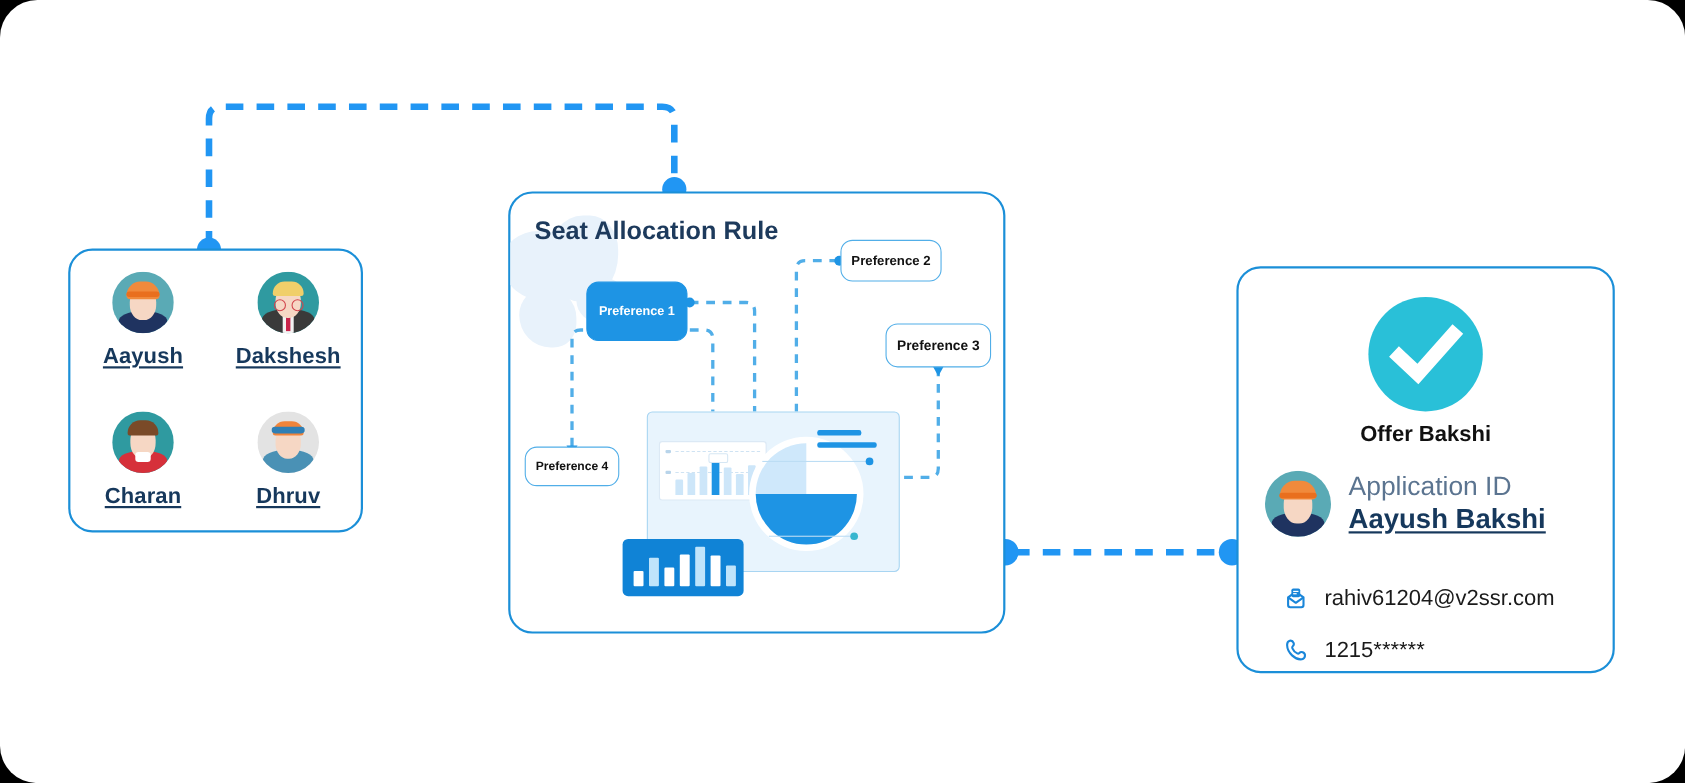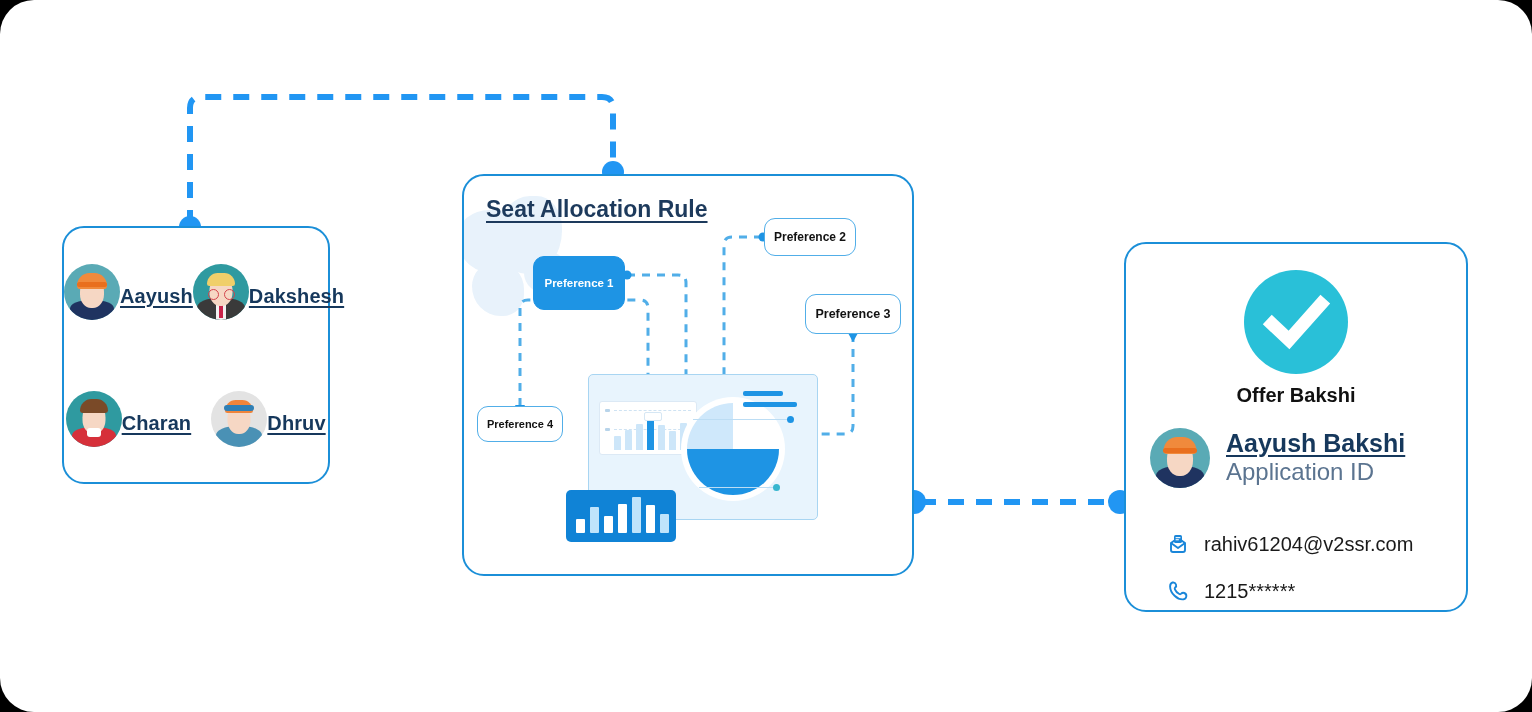--- a/index.html
+++ b/index.html
@@ -6,27 +6,27 @@
   body{width:1532px;height:712px;overflow:hidden;font-family:"Liberation Sans",sans-serif;}
   .stage{position:relative;width:1532px;height:712px;background:#ffffff;border-radius:34px;overflow:hidden;}
   .svg-layer{position:absolute;left:0;top:0;width:1532px;height:712px;pointer-events:none;}
 
   
   .card{position:absolute;background:#fff;border:2.5px solid #1b8fd8;border-radius:22px;box-sizing:border-box;}
 
   
   #left-card{left:62px;top:226px;width:268px;height:258px;}
   .people-grid{position:absolute;left:0;top:0;width:100%;height:100%;display:grid;grid-template-columns:1fr 1fr;grid-template-rows:1fr 1fr;align-items:center;justify-items:center;}
-  .person{display:flex;flex-direction:row;align-items:center;}
+  .person{display:flex;flex-direction:column;align-items:center;}
   .person .av{width:56px;height:56px;border-radius:50%;overflow:hidden;position:relative;}
   .person .nm{margin-top:10px;font-size:20px;font-weight:700;color:#16385c;text-decoration:underline;text-underline-offset:3px;letter-spacing:.1px;}
 
   
   #center-card{left:462px;top:174px;width:452px;height:402px;overflow:hidden;}
-  #center-title{position:absolute;left:22px;top:20px;font-size:23px;font-weight:700;color:#1d3a5c;text-decoration:underline;text-underline-offset:4px;z-index:4;}
+  #center-title{position:absolute;left:22px;top:20px;font-size:23px;font-weight:700;color:#1d3a5c;text-underline-offset:4px;z-index:4;}
   .blob{position:absolute;background:#e8f2fb;z-index:0;}
   .blob1{left:-6px;top:34px;width:78px;height:64px;border-radius:40% 55% 45% 50%;}
   .blob2{left:34px;top:20px;width:64px;height:78px;border-radius:50% 40% 55% 45%;}
   .blob3{left:8px;top:86px;width:52px;height:54px;border-radius:45% 50% 40% 55%;}
   .blob4{left:60px;top:76px;width:46px;height:42px;border-radius:50%;}
 
   .pref{position:absolute;box-sizing:border-box;display:flex;align-items:center;justify-content:center;z-index:5;
         border-radius:11px;font-weight:700;white-space:nowrap;}
   .pref.outline{background:#fff;border:1.6px solid #51aee8;color:#121212;}
   .pref.filled{background:#1e94e4;border:1.6px solid #1e94e4;color:#fff;}
@@ -232,22 +232,22 @@
 
     <div id="applicant">
       <div class="av">
         <div class="bg" style="background:#5aaab5"></div>
         <div class="body" style="width:48px;height:22px;background:#1f3360"></div>
         <div class="face" style="width:26px;height:33px;top:15px;background:#f6d7c4"></div>
         <div class="hair" style="width:33px;height:17px;top:9px;background:#f08a3c;border-radius:17px 17px 4px 4px"></div>
         <div class="acc" style="left:13px;top:20px;width:34px;height:5px;background:#e96f1e;border-radius:3px"></div>
       </div>
       <div>
+        <div id="app-sub">Application ID</div>
         <div id="app-name">Aayush Bakshi</div>
-        <div id="app-sub">Application ID</div>
       </div>
     </div>
 
     <div class="contact" id="contact-email">
       <svg width="24" height="24" viewBox="0 0 24 24">
         <path d="M5 11 L12 6 L19 11 L19 18 Q19 20 17 20 L7 20 Q5 20 5 18 Z" fill="none" stroke="#1a86d9" stroke-width="1.9" stroke-linejoin="round"></path>
         <rect x="8" y="3" width="8" height="8" rx="1.6" fill="#1a86d9"></rect>
         <rect x="9.6" y="5.1" width="4.8" height="1.1" fill="#fff"></rect>
         <rect x="9.6" y="7.2" width="3.2" height="1.1" fill="#fff"></rect>
         <path d="M5 11 L12 16 L19 11" fill="none" stroke="#1a86d9" stroke-width="1.9" stroke-linejoin="round"></path>

